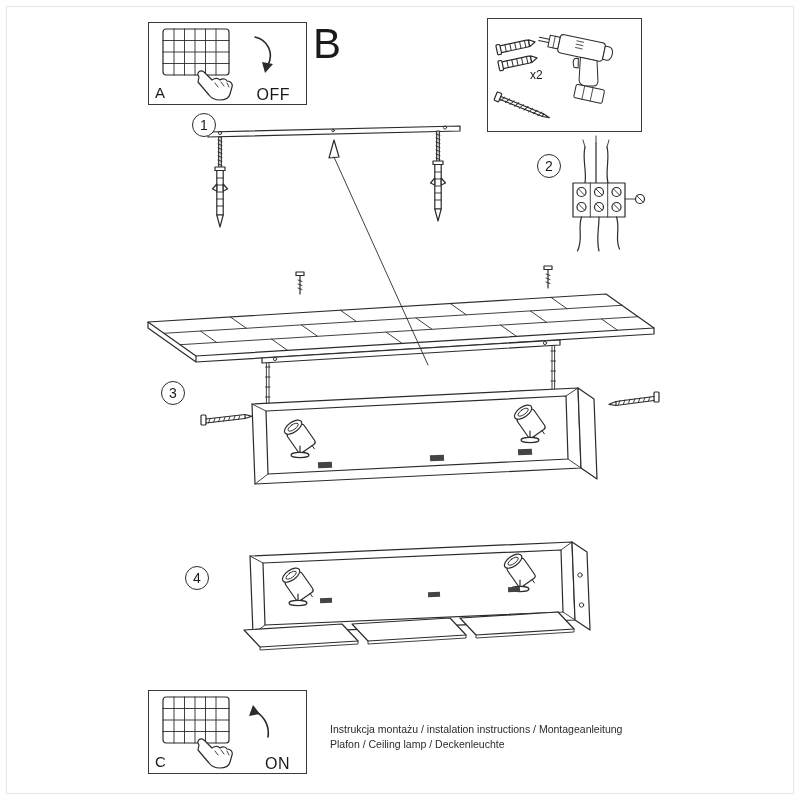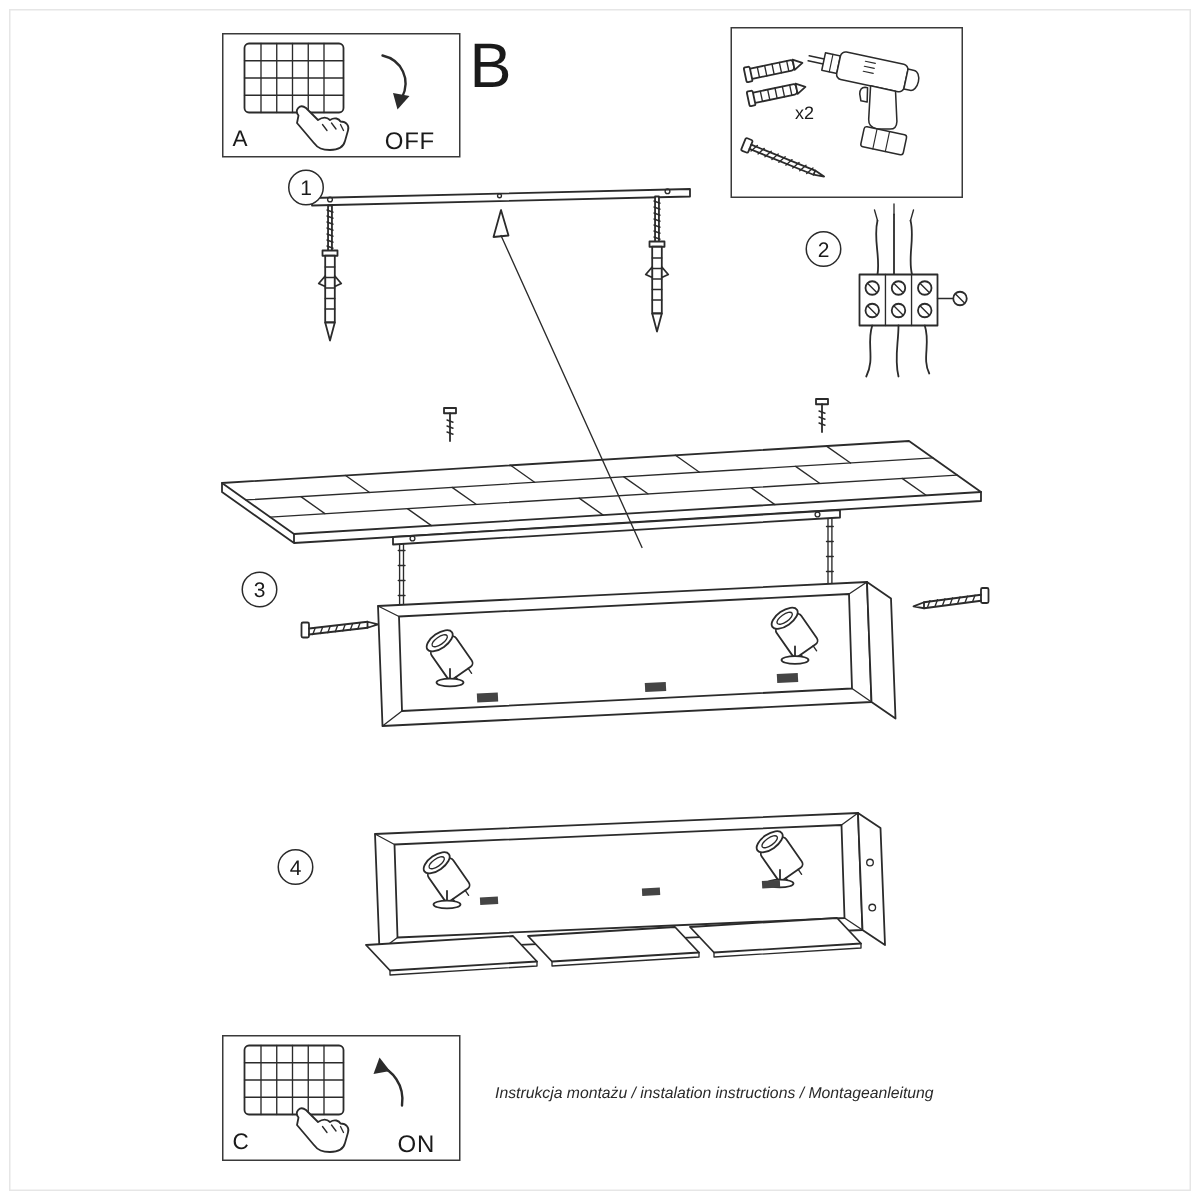--- a/index.html
+++ b/index.html
@@ -10,21 +10,21 @@
   .page-edge { position:absolute; inset:6px; border:1px solid #e6e6e6; pointer-events:none; }
   .callout { position:absolute; border:1.6px solid #3a3a3a; background:#fff; }
   .callout .letter { position:absolute; left:6px; bottom:3px; font-size:15px; }
   .callout .state  { position:absolute; right:16px; bottom:0; font-size:16px; letter-spacing:0.5px; }
   .step-circle {
     position:absolute; width:22px; height:22px; border:1.5px solid #2b2b2b; border-radius:50%;
     text-align:center; line-height:22px; font-size:14px; background:#fff;
   }
   .big-letter { position:absolute; left:313px; top:20px; font-size:42px; }
   .plug-count { position:absolute; left:530px; top:68px; font-size:12px; }
-  .footer { position:absolute; left:330px; top:722px; font-size:10.5px; line-height:15px; color:#2a2a2a;font-style:italic; }
+  .footer { position:absolute; left:330px; top:722px; font-size:10.5px; line-height:15px; color:#2a2a2a; }
   svg { position:absolute; overflow:visible; }
   .ln  { fill:none;   stroke:#2b2b2b; stroke-width:1.2; stroke-linecap:round; stroke-linejoin:round; }
   .lnf { fill:#ffffff; stroke:#2b2b2b; stroke-width:1.2; stroke-linejoin:round; }
   .fl  { fill:#2b2b2b; stroke:none; }
   .fl2 { fill:#444444; stroke:none; }
   .thin{ stroke-width:0.9; }
 </style>
 </head>
 <body>
 
@@ -275,14 +275,15 @@
         <path class="ln" style="stroke-width:1.6" d="M113,42 c2,-14 -7,-24 -15,-26"></path>
         <polygon class="fl" points="94,21 105,19 98,10"></polygon>
       </g>
     </svg>
     <span class="letter">C</span>
     <span class="state">ON</span>
   </div>
 
   <div class="footer">
     <div>Instrukcja montażu / instalation instructions / Montageanleitung</div>
+    <div>Plafon / Ceiling lamp / Deckenleuchte</div>
   </div>
 </div>
 
 </body></html>

